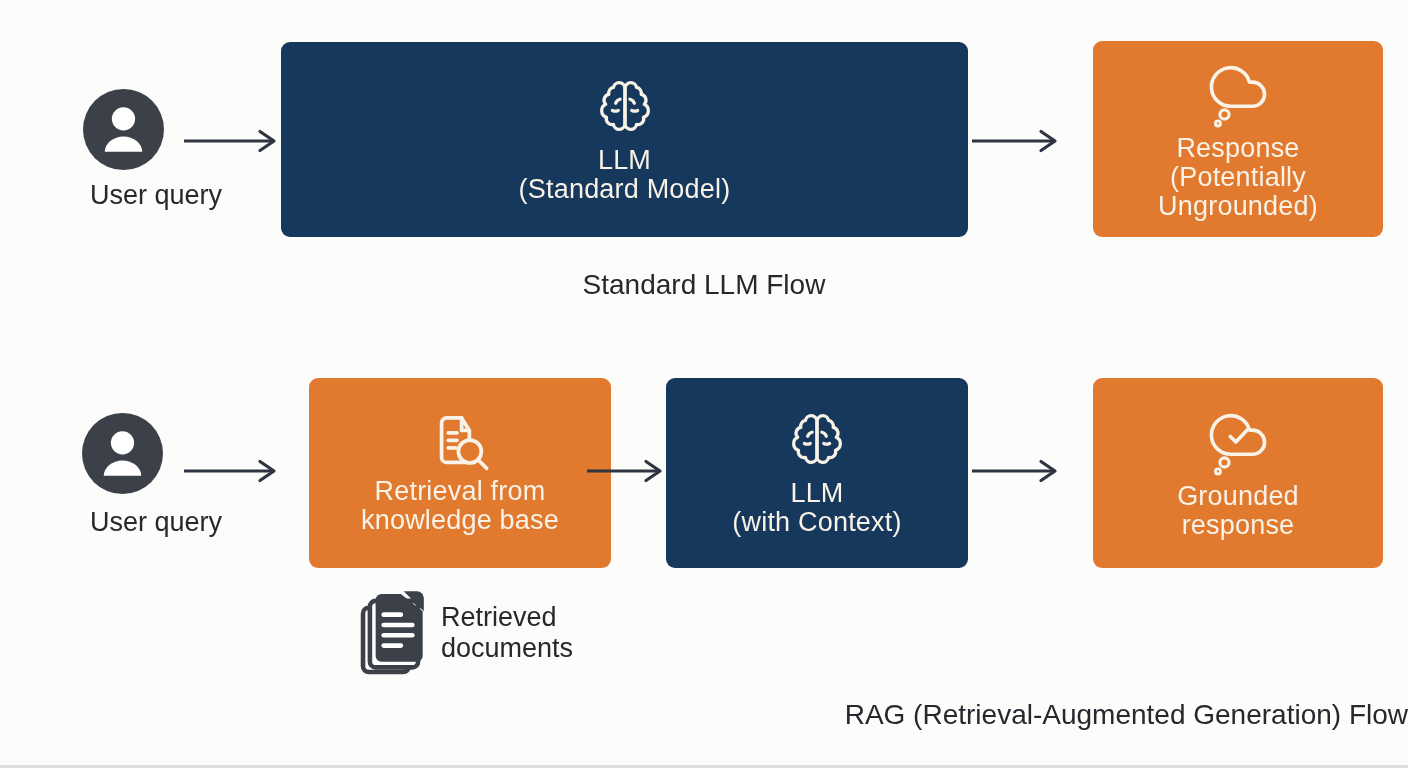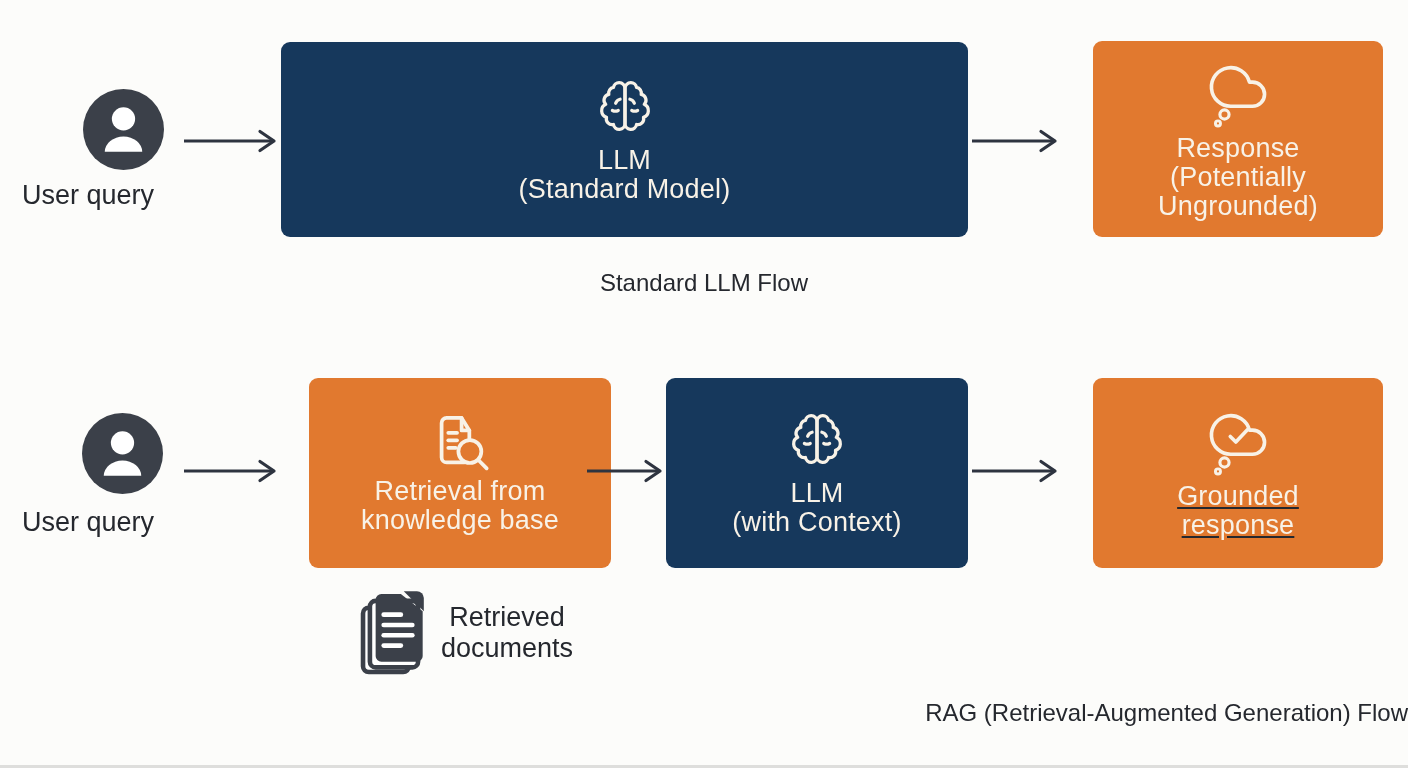--- a/index.html
+++ b/index.html
@@ -31,27 +31,27 @@
     text-align: center;
     white-space: pre-line;
     letter-spacing: 0.2px;
   }
 
   
   .caption {
     position: absolute;
     left: 0; width: 1408px;
     text-align: center;
-    font-size: 24px;
+    font-size: 28px;
     color: var(--dark-text, #2A2D33);
   }
   .user-label {
     position: absolute;
     width: 200px;
-    text-align: left;
+    text-align: right;
     font-size: 27px;
     color: var(--dark-text, #1F2228);
   }
   .docs-label {
     position: absolute;
     font-size: 27px;
     line-height: 31px;
     color: var(--dark-text, #25282E);
     white-space: pre-line;
   }
@@ -152,39 +152,39 @@
   </svg>
   <div class="box-label">LLM
 (with Context)</div>
 </div>
 
 <svg class="abs icon-svg" style="left:970px; top:458px;" width="92" height="26" viewBox="0 0 92 26">
   <line x1="2" y1="13" x2="84" y2="13" stroke="var(--arrow)" stroke-width="3.2"></line>
   <path d="M71 3.5 L85 13 L71 22.5" fill="none" stroke="var(--arrow)" stroke-width="3.2" stroke-linecap="round" stroke-linejoin="round"></path>
 </svg>
 
-<div class="box orange" style="left:1065px; top:378px; width:290px; height:190px; gap:6px;text-decoration:underline;">
+<div class="box orange" style="left:1065px; top:378px; width:290px; height:190px; gap:6px;">
   <svg class="icon-svg" width="62" height="70" viewBox="0 0 24 29" fill="none" stroke="var(--box-text)" stroke-width="1.5" stroke-linecap="round" stroke-linejoin="round">
     <path d="M18 10h-1.26A8 8 0 1 0 9 20h9a5 5 0 0 0 0-10z"></path>
     <path d="M8.8 12.6 l2.3 2.3 4.8-5.1"></path>
     <circle cx="6.4" cy="23.4" r="1.9" stroke-width="1.3"></circle>
     <circle cx="3.7" cy="27.1" r="1.05" stroke-width="1.2"></circle>
   </svg>
   <div class="box-label">Grounded
 response</div>
 </div>
 
 <svg class="abs icon-svg" style="left:355px; top:589px;" width="78" height="88" viewBox="0 0 68 76">
   <rect x="7" y="16" width="40" height="56" rx="5" fill="var(--page-white)" stroke="var(--icon-dark)" stroke-width="4"></rect>
   <rect x="13" y="10" width="42" height="58" rx="5" fill="var(--page-white)" stroke="var(--icon-dark)" stroke-width="4"></rect>
   <path d="M40 4 H23 a5 5 0 0 0-5 5 v49 a5 5 0 0 0 5 5 h31 a5 5 0 0 0 5-5 V19 Z" fill="var(--icon-dark)"></path>
   <path d="M42.5 1.5 L60 19 V7.5 a6 6 0 0 0-6-6 Z" fill="var(--icon-dark)"></path>
   <line x1="25" y1="22" x2="40" y2="22" stroke="#fff" stroke-width="4" stroke-linecap="round"></line>
   <line x1="25" y1="31" x2="50" y2="31" stroke="#fff" stroke-width="4" stroke-linecap="round"></line>
   <line x1="25" y1="40" x2="50" y2="40" stroke="#fff" stroke-width="4" stroke-linecap="round"></line>
   <line x1="25" y1="49" x2="40" y2="49" stroke="#fff" stroke-width="4" stroke-linecap="round"></line>
 </svg>
-<div class="docs-label" style="left:441px; top:602px;text-align:center;">Retrieved
+<div class="docs-label" style="left:441px; top:602px;">Retrieved
 documents</div>
 
 <div class="caption" style="top:699px;text-align:right;">RAG (Retrieval-Augmented Generation) Flow</div>
 
 <div class="bottom-edge"></div>
 
 </body></html>

